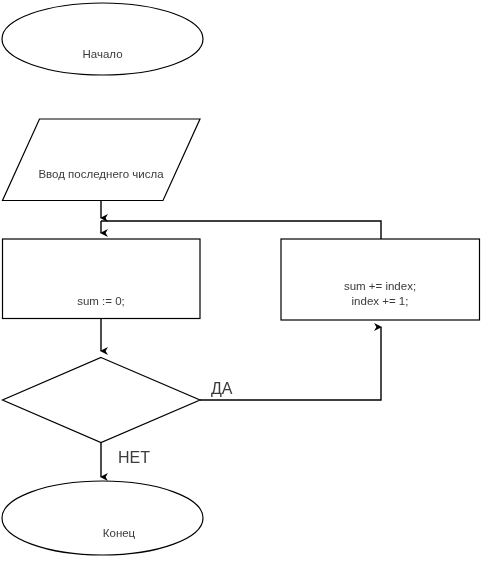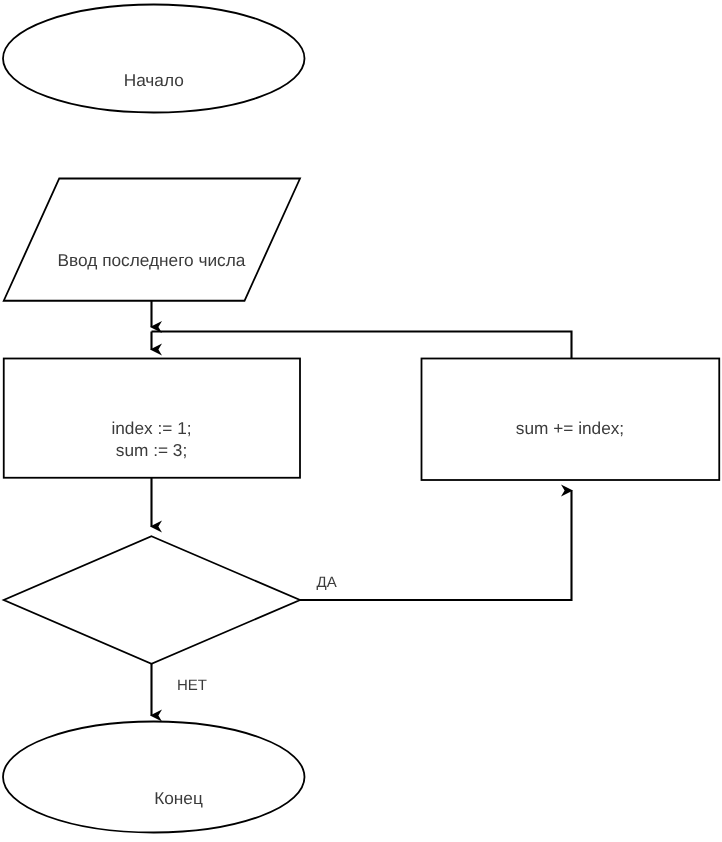--- a/index.html
+++ b/index.html
@@ -30,21 +30,21 @@
     line-height: 15px;
     text-align: center;
     white-space: pre;
     pointer-events: none;
     margin-top: 15px;
   }
   .edge-label {
     position: absolute;
     color: #3b3b3b;
     font-family: "Liberation Sans", sans-serif;
-    font-size: 10px;
+    font-size: 16px;
     line-height: 14px;
     white-space: pre;
   }
 </style>
 </head>
 <body>
 
 <div id="canvas">
 
   <svg id="flow-svg" width="481" height="561" viewBox="0 0 481 561">
@@ -79,24 +79,24 @@
 
     <path d="M200,400 L381,400 L381,327" fill="none" stroke="#000000" stroke-width="1.4" marker-end="url(#arrowUp)"></path>
 
     <path d="M101,442.5 L101,477" fill="none" stroke="#000000" stroke-width="1.4" marker-end="url(#arrowDown)"></path>
   </svg>
 
   <div class="shape-text" style="left:2px; top:32px; width:201px;">Начало</div>
 
   <div class="shape-text" style="left:10px; top:152px; width:182px;">Ввод последнего числа</div>
 
-  <div class="shape-text" style="left:2px; top:264px; width:198px;">index := 1;</div>
-  <div class="shape-text" style="left:2px; top:279px; width:198px;">sum := 3;</div>
+  <div class="shape-text" style="left:2px; top:279px; width:198px;">sum := 0;</div>
 
   <div class="shape-text" style="left:281px; top:264px; width:198px;">sum += index;</div>
+  <div class="shape-text" style="left:281px; top:279px; width:198px;">index += 1;</div>
 
 
   <div class="shape-text" style="left:2px; top:511px; width:234px;">Конец</div>
 
   <div class="edge-label" style="left:211px; top:382px;">ДА</div>
 
   <div class="edge-label" style="left:118px; top:451px;">НЕТ</div>
 
 </div>
 

